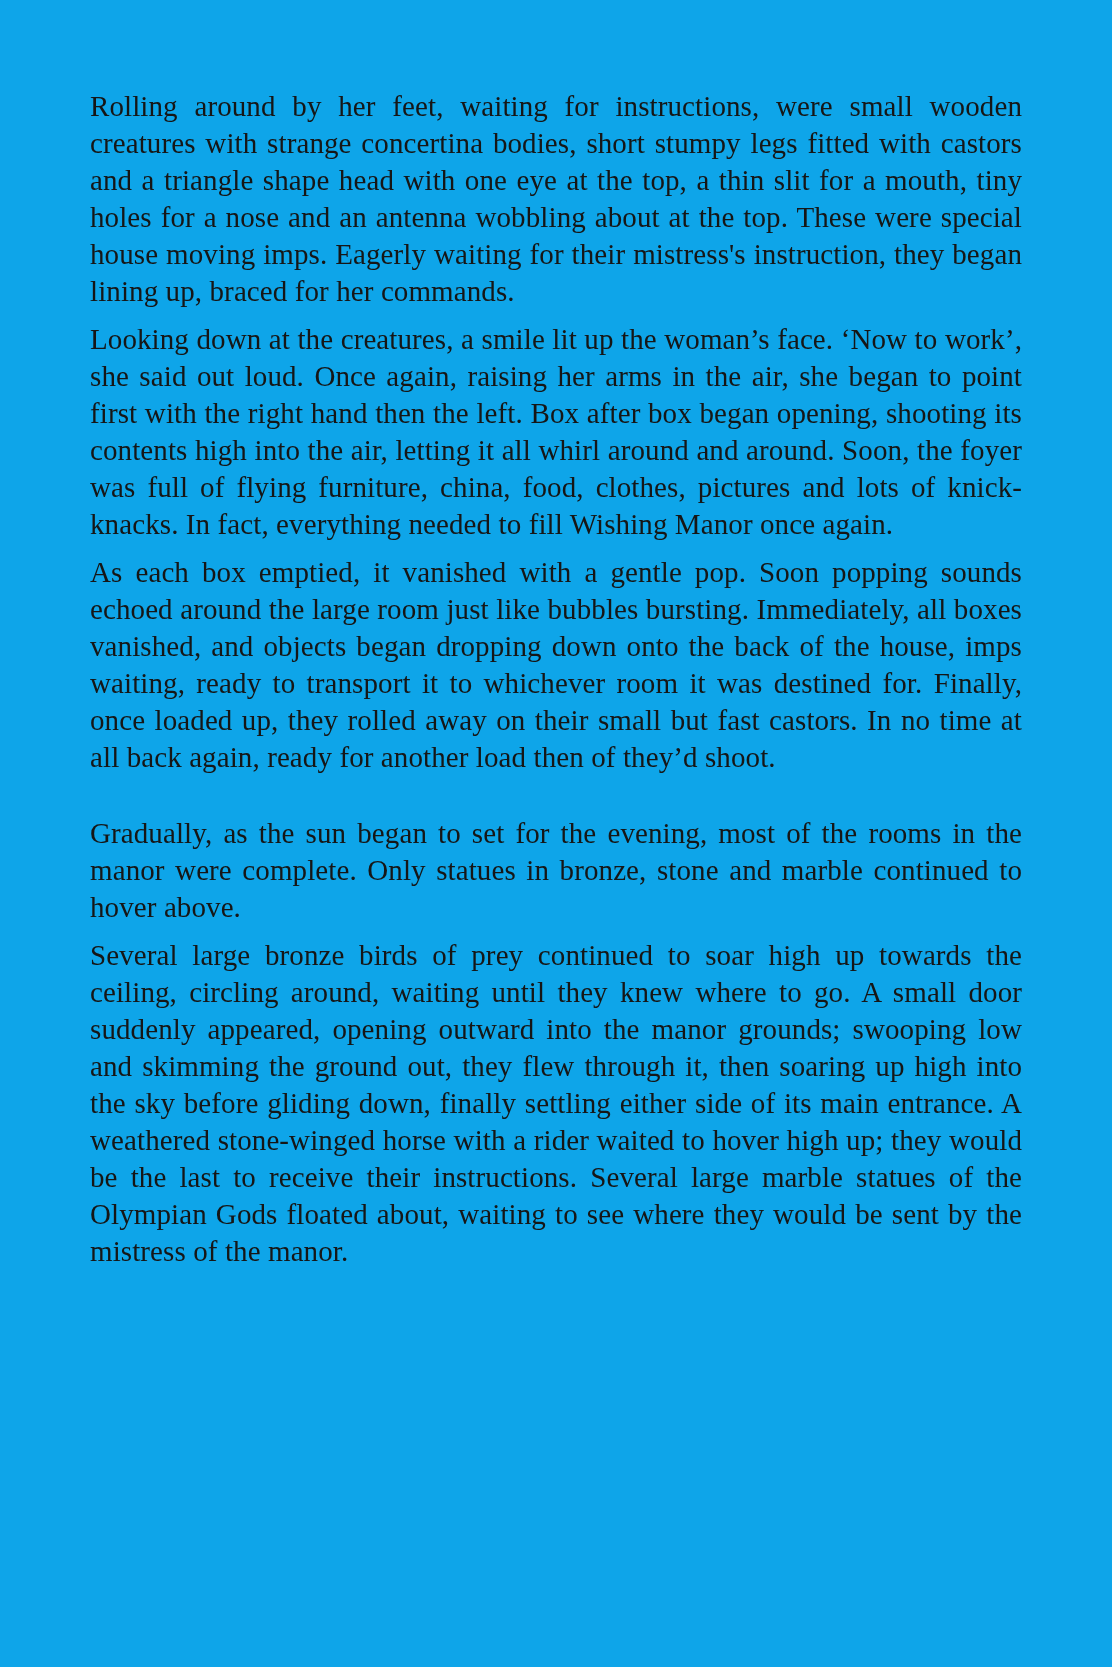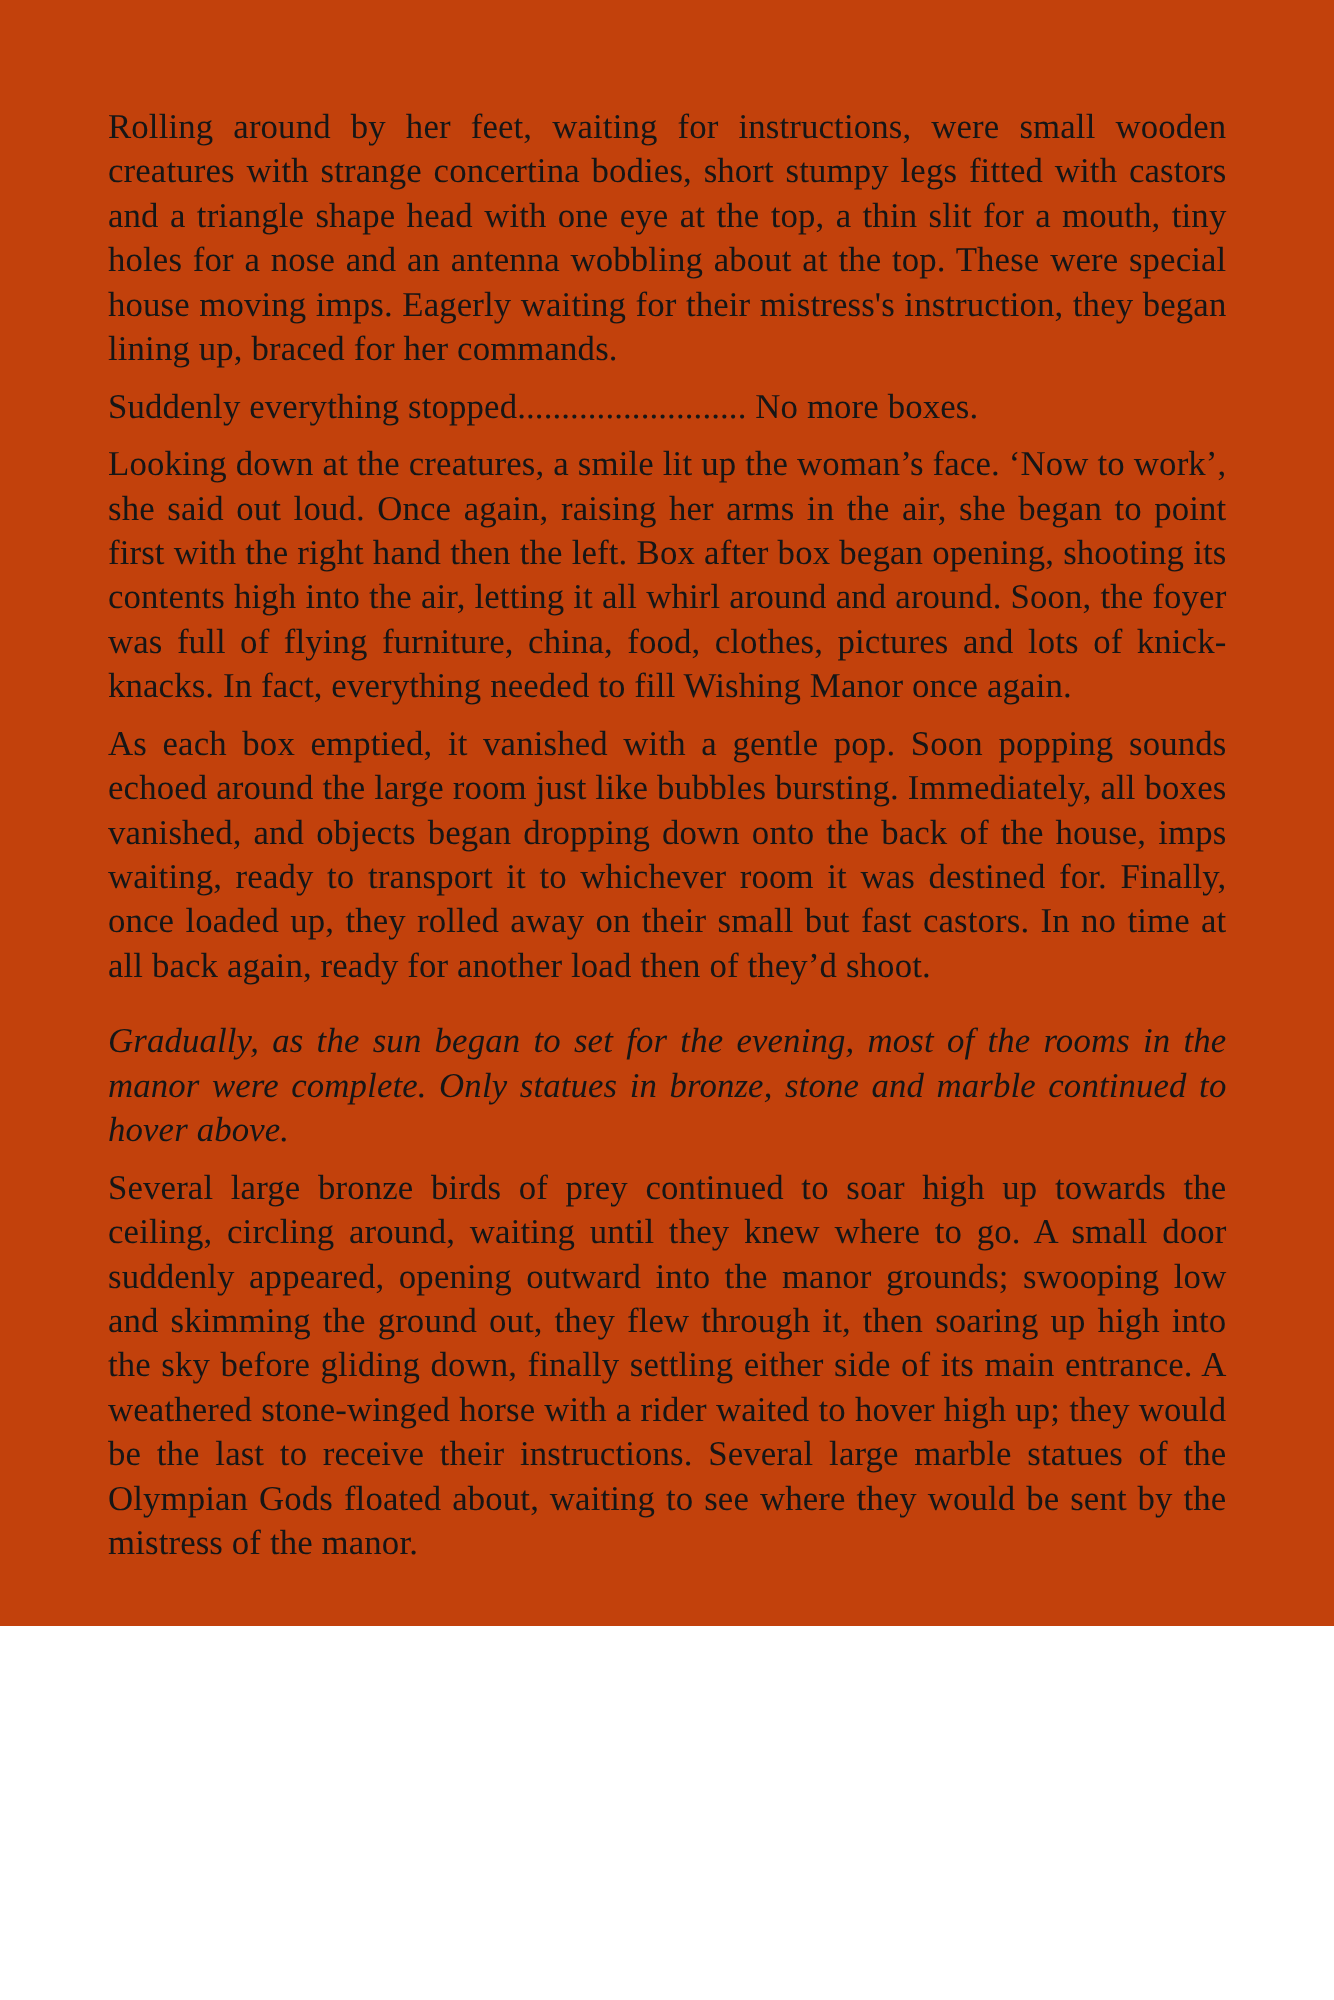--- a/index.html
+++ b/index.html
@@ -10,40 +10,38 @@
   body {
     width: 1112px;
     height: 1667px;
     overflow: hidden;
     font-family: "Liberation Serif", "DejaVu Serif", serif;
     color: #161616;
   }
   .page {
     box-sizing: border-box;
     width: 1112px;
-    height: 1355px;
+    height: 1667px;
     padding: 88px 90px 16px 90px;
-    background: #c2410c;
+    background: #0ea5e9;
   }
   .page p {
     margin: 0 0 11px 0;
     font-size: 29px;
     line-height: 37px;
     text-align: justify;
     text-justify: inter-word;
     letter-spacing: 0.1px;
   }
   .page p.extra-gap {
-    margin-top: 26px;
-    font-style: italic;
+    margin-top: 39px;
   }
 </style>
 </head>
 <body>
 
 <div class="page">
   <p>Rolling around by her feet, waiting for instructions, were small wooden creatures with strange concertina bodies, short stumpy legs fitted with castors and a triangle shape head with one eye at the top, a thin slit for a mouth, tiny holes for a nose and an antenna wobbling about at the top. These were special house moving imps. Eagerly waiting for their mistress's instruction, they began lining up, braced for her commands.</p>
-  <p>Suddenly everything stopped.......................... No more boxes.</p>
   <p>Looking down at the creatures, a smile lit up the woman’s face. ‘Now to work’, she said out loud. Once again, raising her arms in the air, she began to point first with the right hand then the left. Box after box began opening, shooting its contents high into the air, letting it all whirl around and around. Soon, the foyer was full of flying furniture, china, food, clothes, pictures and lots of knick-knacks. In fact, everything needed to fill Wishing Manor once again.</p>
   <p>As each box emptied, it vanished with a gentle pop. Soon popping sounds echoed around the large room just like bubbles bursting. Immediately, all boxes vanished, and objects began dropping down onto the back of the house, imps waiting, ready to transport it to whichever room it was destined for. Finally, once loaded up, they rolled away on their small but fast castors. In no time at all back again, ready for another load then of they’d shoot.</p>
   <p class="extra-gap">Gradually, as the sun began to set for the evening, most of the rooms in the manor were complete. Only statues in bronze, stone and marble continued to hover above.</p>
   <p>Several large bronze birds of prey continued to soar high up towards the ceiling, circling around, waiting until they knew where to go. A small door suddenly appeared, opening outward into the manor grounds; swooping low and skimming the ground out, they flew through it, then soaring up high into the sky before gliding down, finally settling either side of its main entrance. A weathered stone-winged horse with a rider waited to hover high up; they would be the last to receive their instructions. Several large marble statues of the Olympian Gods floated about, waiting to see where they would be sent by the mistress of the manor.</p>
 </div>
 
 </body></html>

